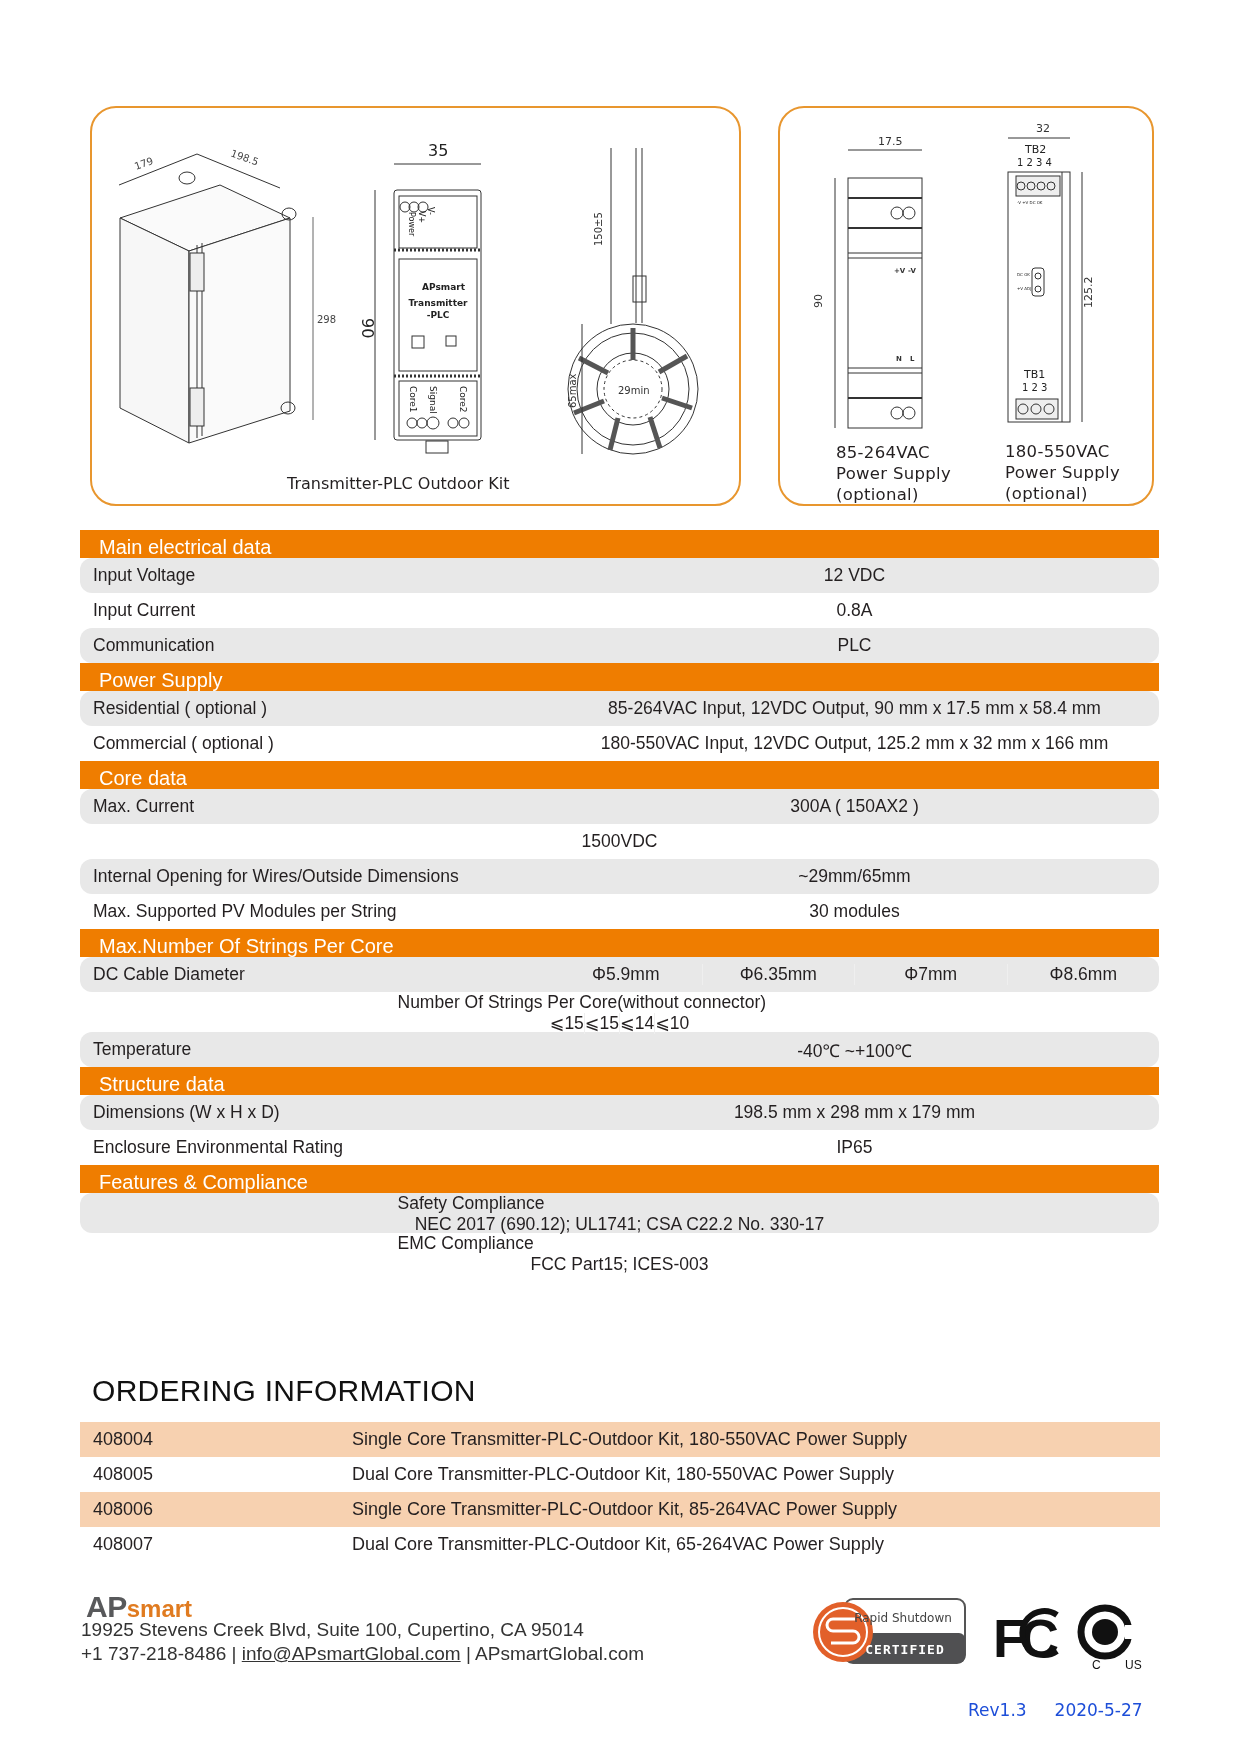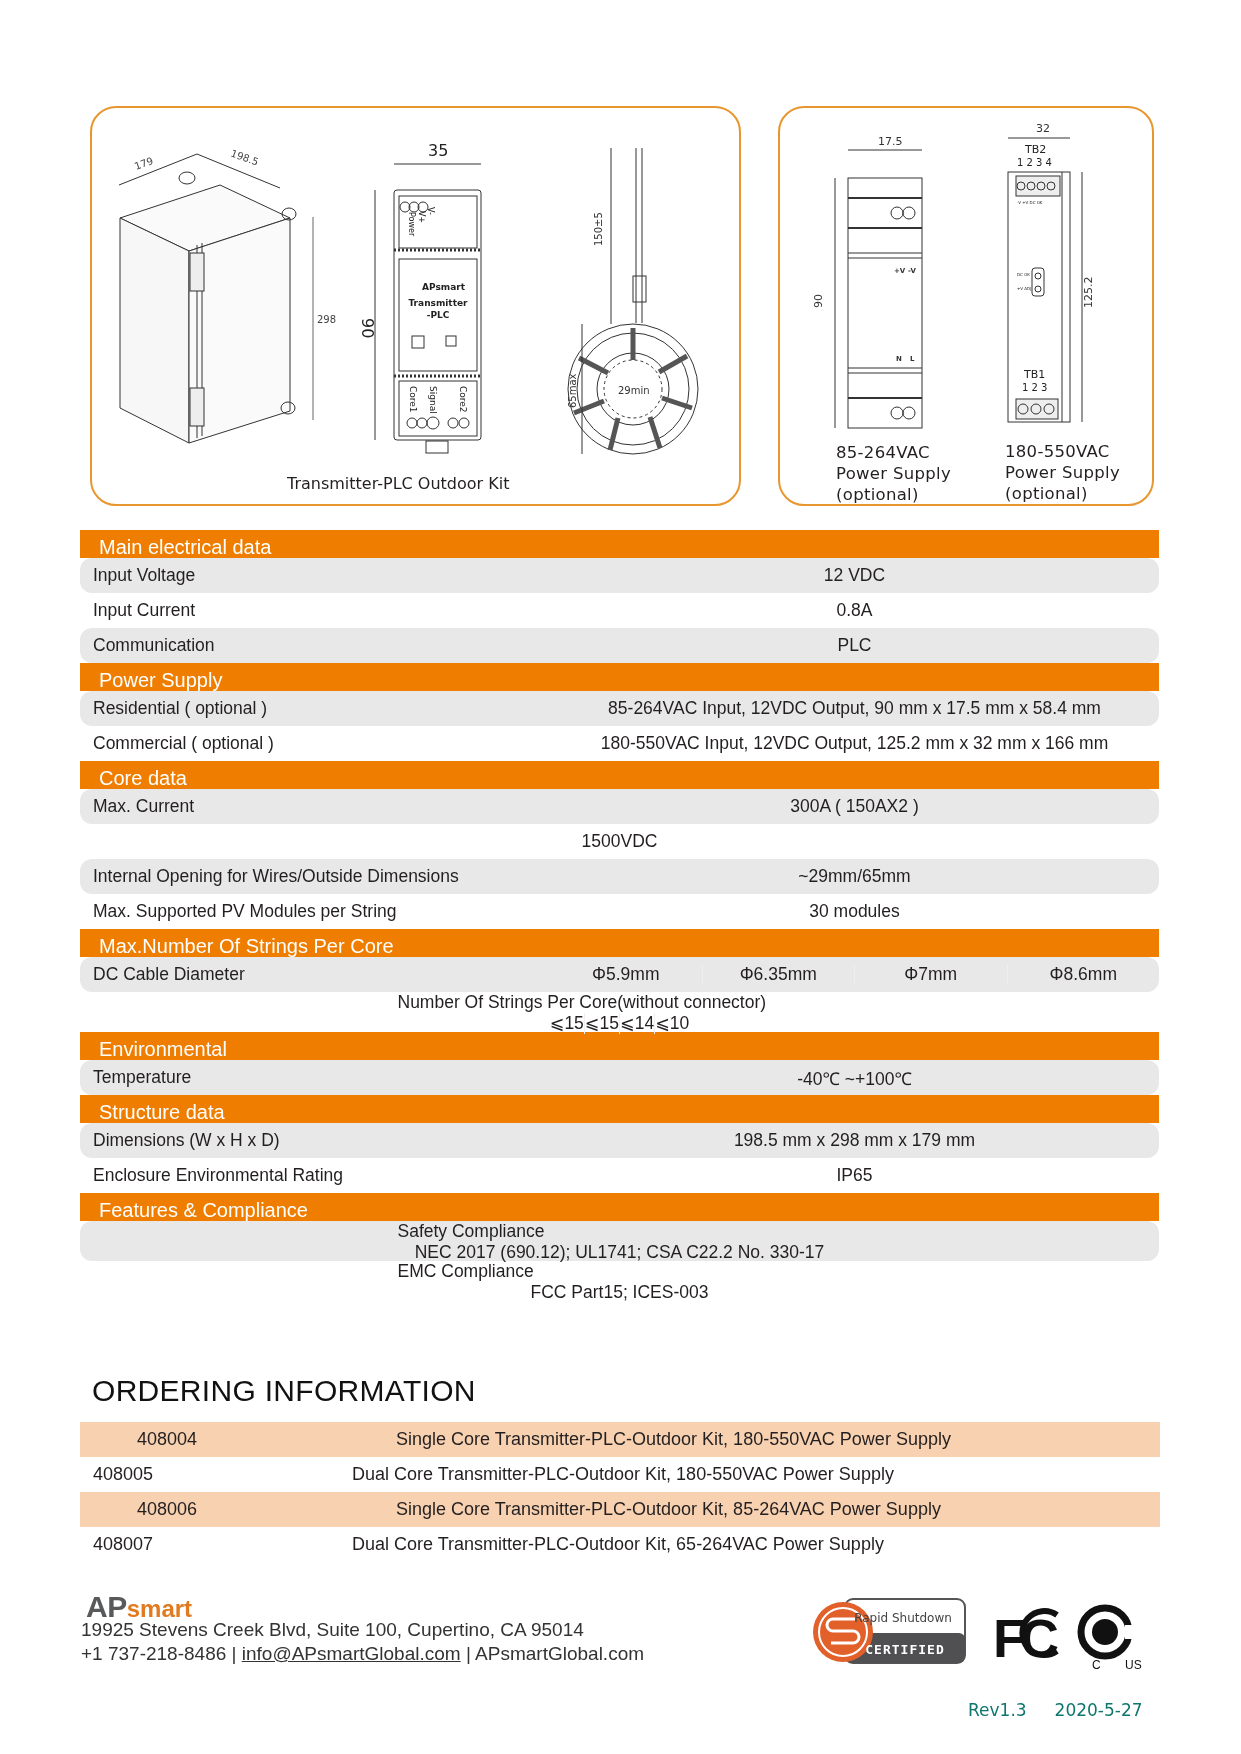--- a/index.html
+++ b/index.html
@@ -21,34 +21,34 @@
   .row .lbl { width: 470px; padding-left: 13px; }
   .row .val { flex: 1; text-align: center; }
   .row .val4 { display: flex; flex: 1; }
   .row .val4 span { flex: 1; text-align: center; }
   .row .val4 span + span { border-left: 1px solid #efefef; }
   .row.tall { height: 40px; flex-direction: column; }
 
   #ordering-title { position: absolute; left: 92px; top: 1374px; font-size: 30px; font-family: "Liberation Sans", sans-serif; letter-spacing: 0.3px; color: #111; }
   #order-table { position: absolute; left: 80px; top: 1422px; width: 1080px; }
   .orow { display: flex; height: 35px; align-items: center; font-size: 18px; font-family: "Liberation Sans", sans-serif; }
-  .orow.peach { background: #f7d1b0; padding-left: 44px; }
+  .orow.peach { background: #f7d1b0; }
   .orow .code { width: 272px; padding-left: 13px; }
   .orow .desc { flex: 1; }
 
   #footer-brand { position: absolute; left: 86px; top: 1590px; font-family: "Liberation Sans", sans-serif; font-weight: bold; }
   #footer-brand .ap { font-size: 30px; color: #58595b; letter-spacing: -0.5px; }
   #footer-brand .sm { font-size: 24px; color: #e07b20; }
   .footer-line { position: absolute; left: 81px; font-size: 19px; font-family: "Liberation Sans", sans-serif; color: #333; }
   #footer-addr { top: 1619px; }
   #footer-contact { top: 1643px; }
   #footer-contact a { color: #333; text-decoration: underline; }
 
   #cert-logos { position: absolute; left: 805px; top: 1595px; }
-  #rev-line { position: absolute; left: 968px; top: 1700px; font-size: 17px; color: #0f766e; }
+  #rev-line { position: absolute; left: 968px; top: 1700px; font-size: 17px; color: #1d4ed8; }
   #rev-line span + span { margin-left: 28px; }
 </style>
 </head>
 <body>
 
 <div class="panel" id="panel-left">
   <svg width="651" height="400" viewBox="0 0 651 400" fill="none" stroke="#333" stroke-width="1">
 
     <g>
       <line x1="27" y1="77" x2="105" y2="46"></line>
@@ -249,21 +249,20 @@
   <div class="row white tall">
       <div class="lbl">Number Of Strings Per Core(without connector)</div>
     <div class="val4">
       <span>⩽15</span>
       <span>⩽15</span>
       <span>⩽14</span>
       <span>⩽10</span>
     </div>
   </div>
 
-  <div class="sec-hdr">Environmental</div>
   <div class="row grey">
       <div class="lbl">Temperature</div>
       <div class="val">-40℃ ~+100℃</div>
     </div>
 
   <div class="sec-hdr">Structure data</div>
   <div class="row grey">
       <div class="lbl">Dimensions (W x H x D)</div>
       <div class="val">198.5 mm x 298 mm x 179 mm</div>
     </div>

